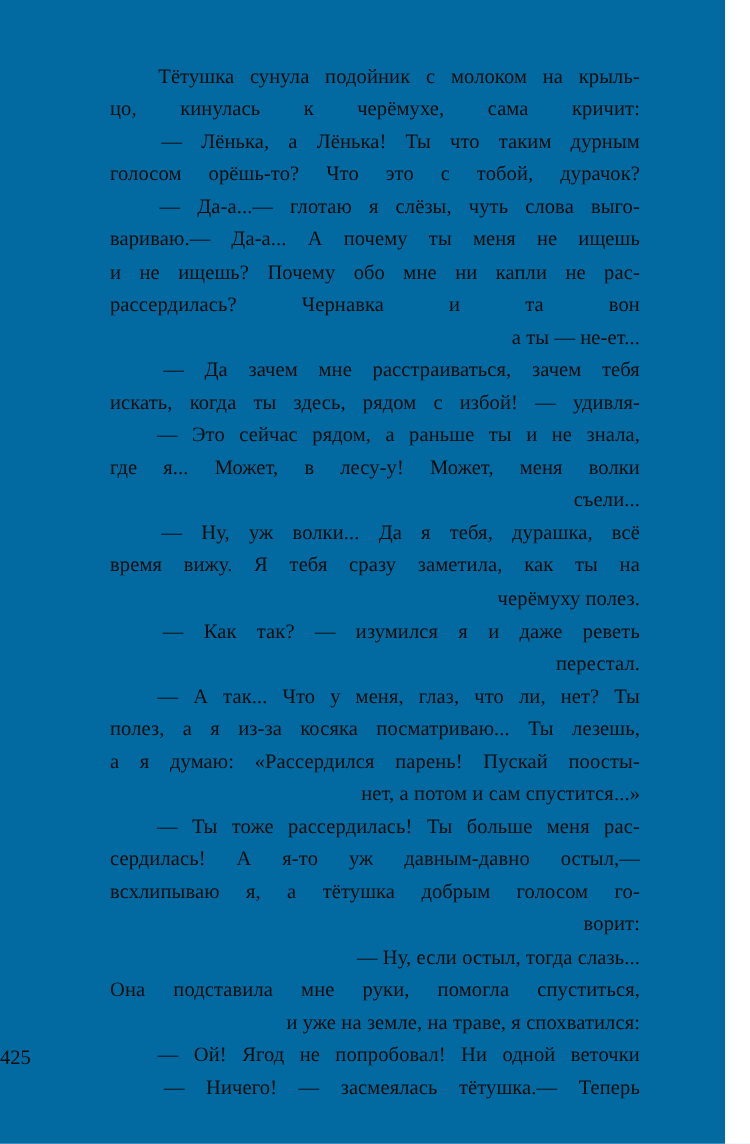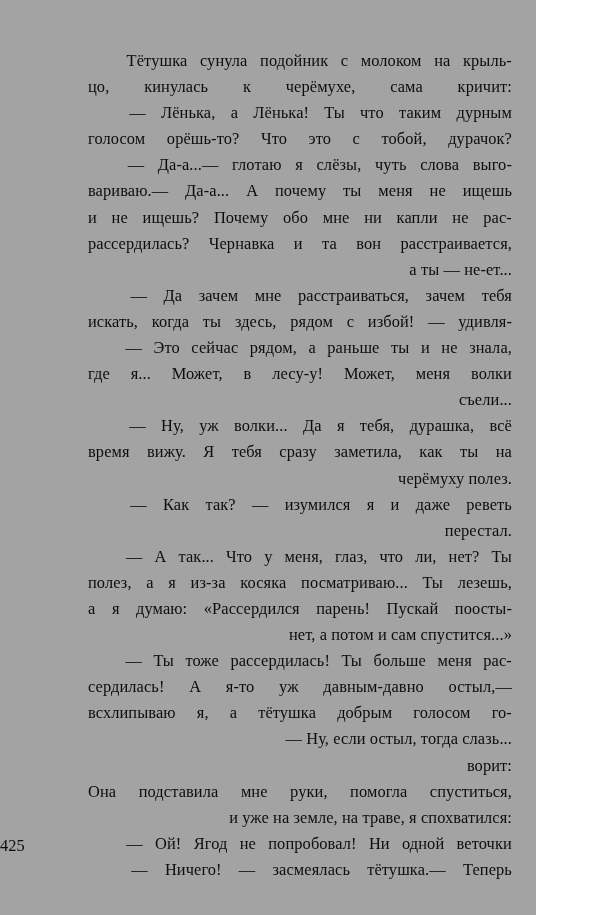--- a/index.html
+++ b/index.html
@@ -14,23 +14,23 @@
     position: relative;
     font-family: "Liberation Serif", "DejaVu Serif", serif;
     color: #111111;
     overflow: hidden;
   }
 
   .page {
     position: absolute;
     left: 0;
     top: 0;
-    width: 536px;
+    width: 580px;
     height: 915px;
-    background: #a3a3a3;
+    background: #0369a1;
   }
 
   .text-block {
     position: absolute;
     left: 88px;
     top: 48px;
     width: 424px;
   }
 
   
@@ -157,21 +157,20 @@
         <span class="w">капли</span>
         <span class="w">не</span>
         <span class="w">рас-</span>
       </span>
       <span class="ln j">
         <span class="w">рассердилась?</span>
         <span class="w">Чернавка</span>
         <span class="w">и</span>
         <span class="w">та</span>
         <span class="w">вон</span>
-        <span class="w">расстраивается,</span>
       </span>
       <span class="ln last"><span class="w">а ты — не-ет...</span></span>
       <span class="ln j">
         <span class="ind"></span>
         <span class="w">—</span>
         <span class="w">Да</span>
         <span class="w">зачем</span>
         <span class="w">мне</span>
         <span class="w">расстраиваться,</span>
         <span class="w">зачем</span>
@@ -304,22 +303,22 @@
       </span>
       <span class="ln j">
         <span class="w">всхлипываю</span>
         <span class="w">я,</span>
         <span class="w">а</span>
         <span class="w">тётушка</span>
         <span class="w">добрым</span>
         <span class="w">голосом</span>
         <span class="w">го-</span>
       </span>
+      <span class="ln last"><span class="w">ворит:</span></span>
       <span class="ln last"><span class="ind"></span><span class="w">— Ну, если остыл, тогда слазь...</span></span>
-      <span class="ln last"><span class="w">ворит:</span></span>
       <span class="ln j">
         <span class="w">Она</span>
         <span class="w">подставила</span>
         <span class="w">мне</span>
         <span class="w">руки,</span>
         <span class="w">помогла</span>
         <span class="w">спуститься,</span>
       </span>
       <span class="ln last"><span class="w">и уже на земле, на траве, я спохватился:</span></span>
       <span class="ln j">

